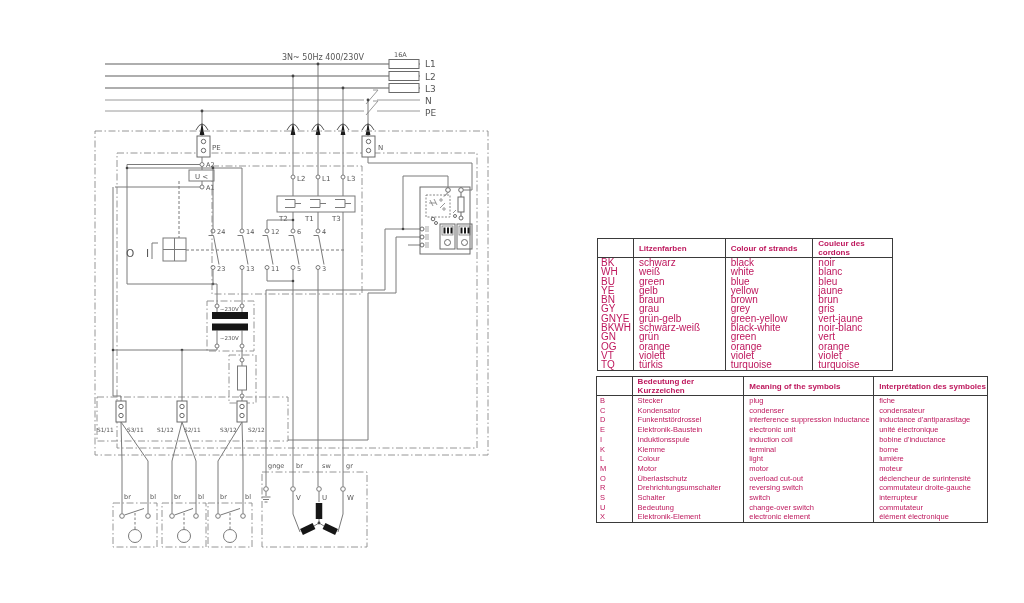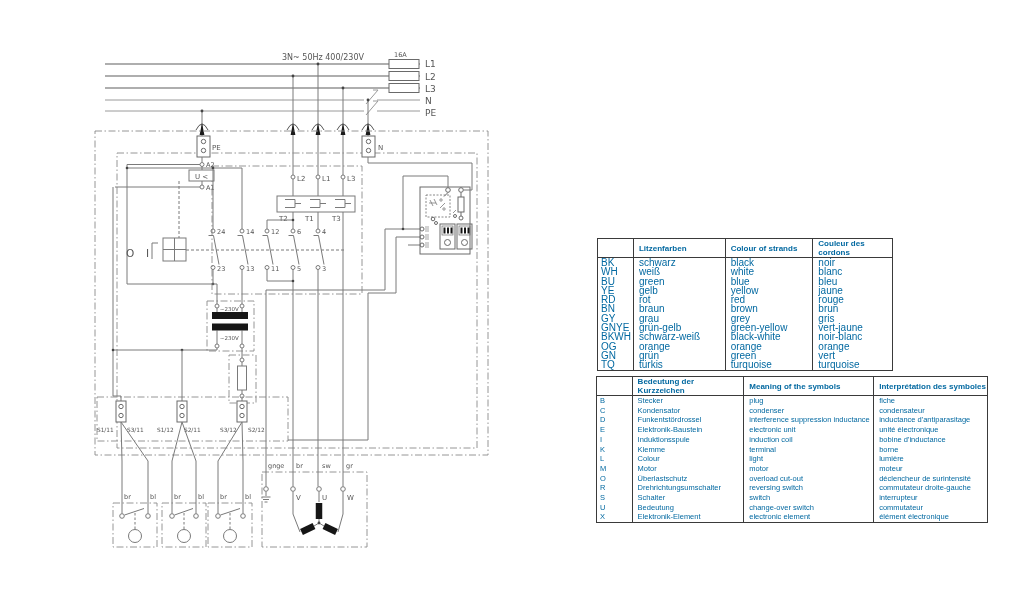--- a/index.html
+++ b/index.html
@@ -1,19 +1,19 @@
 <!DOCTYPE html>
 <html><head>
 <meta charset="utf-8">
 <style>
   html,body{margin:0;padding:0;background:#fff;}
   #page{position:relative;width:1024px;height:603px;background:#ffffff;overflow:hidden;
         font-family:"Liberation Sans", sans-serif;}
   #schematic{position:absolute;left:0;top:0;}
-  .tbl{position:absolute;border-collapse:collapse;background:#fff;color:#0369a1;}
+  .tbl{position:absolute;border-collapse:collapse;background:#fff;color:#be185d;}
   .tbl,.tbl th,.tbl td{border:0;}
   .tbl{border:1px solid #3a3a3a;}
   .tbl th{border-bottom:1px solid #3a3a3a;font-weight:bold;text-align:left;}
   .tbl th + th, .tbl td + td{border-left:1px solid #3a3a3a;}
   #color-table{left:597px;top:238px;width:296px;}
   #color-table th{font-size:8px;height:15px;padding:0 0 0 5px;}
   #color-table td{font-size:10px;line-height:9.3px;height:9.3px;padding:0 0 0 5px;white-space:nowrap;}
   #color-table td:first-child{padding-left:3px;}
   #symbol-table{left:596px;top:376px;width:392px;}
   #symbol-table th{font-size:8px;height:15px;padding:0 0 0 5px;}
@@ -394,26 +394,20 @@
           <td>blue</td>
           <td>bleu</td>
         </tr>
         <tr>
           <td>YE</td>
           <td>gelb</td>
           <td>yellow</td>
           <td>jaune</td>
         </tr>
         <tr>
-          <td>RD</td>
-          <td>rot</td>
-          <td>red</td>
-          <td>rouge</td>
-        </tr>
-        <tr>
           <td>BN</td>
           <td>braun</td>
           <td>brown</td>
           <td>brun</td>
         </tr>
         <tr>
           <td>GY</td>
           <td>grau</td>
           <td>grey</td>
           <td>gris</td>
@@ -424,30 +418,36 @@
           <td>green-yellow</td>
           <td>vert-jaune</td>
         </tr>
         <tr>
           <td>BKWH</td>
           <td>schwarz-weiß</td>
           <td>black-white</td>
           <td>noir-blanc</td>
         </tr>
         <tr>
+          <td>GN</td>
+          <td>grün</td>
+          <td>green</td>
+          <td>vert</td>
+        </tr>
+        <tr>
           <td>OG</td>
           <td>orange</td>
           <td>orange</td>
           <td>orange</td>
         </tr>
         <tr>
-          <td>GN</td>
-          <td>grün</td>
-          <td>green</td>
-          <td>vert</td>
+          <td>VT</td>
+          <td>violett</td>
+          <td>violet</td>
+          <td>violet</td>
         </tr>
         <tr>
           <td>TQ</td>
           <td>türkis</td>
           <td>turquoise</td>
           <td>turquoise</td>
         </tr>
       </tbody>
     </table>
 

